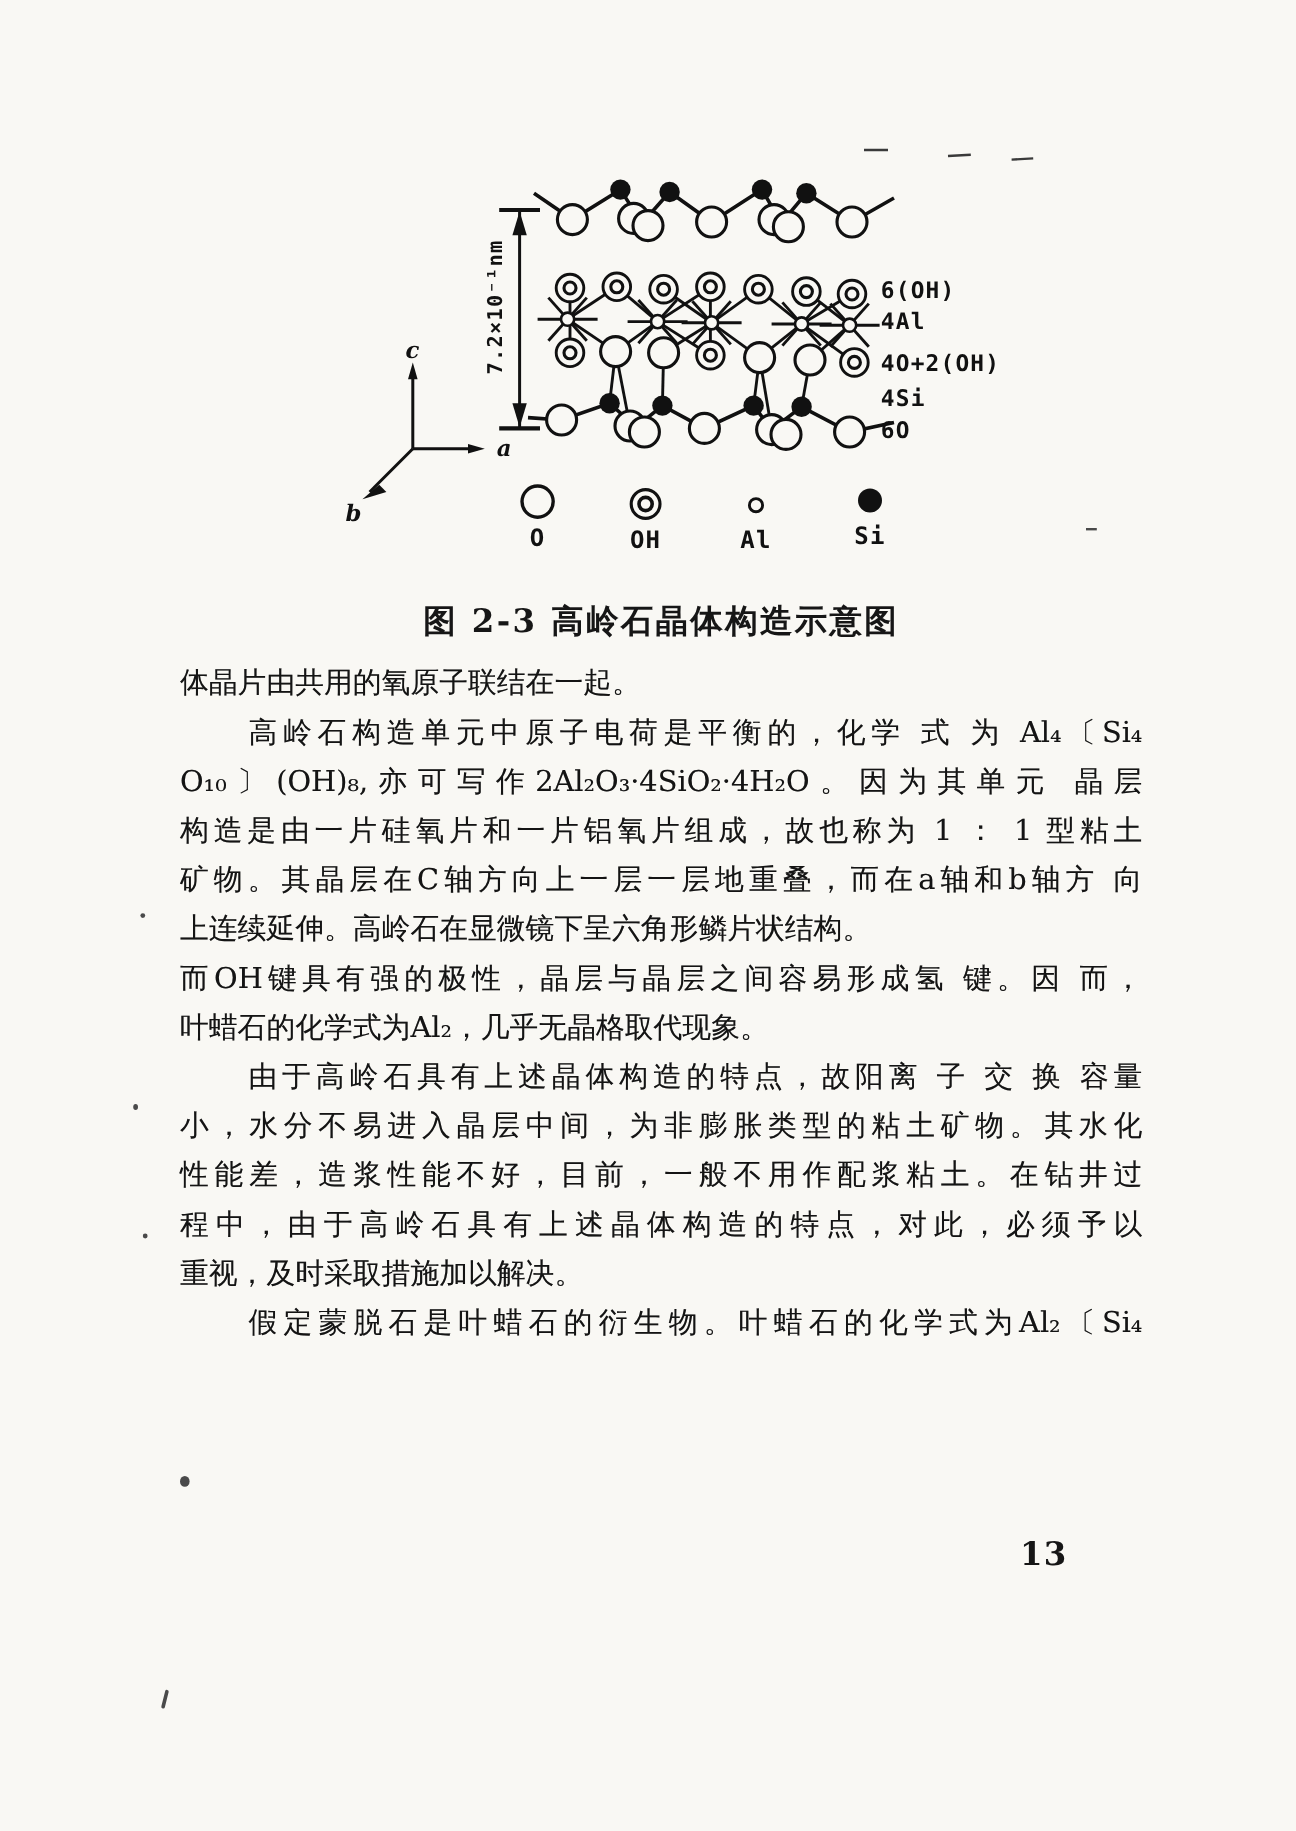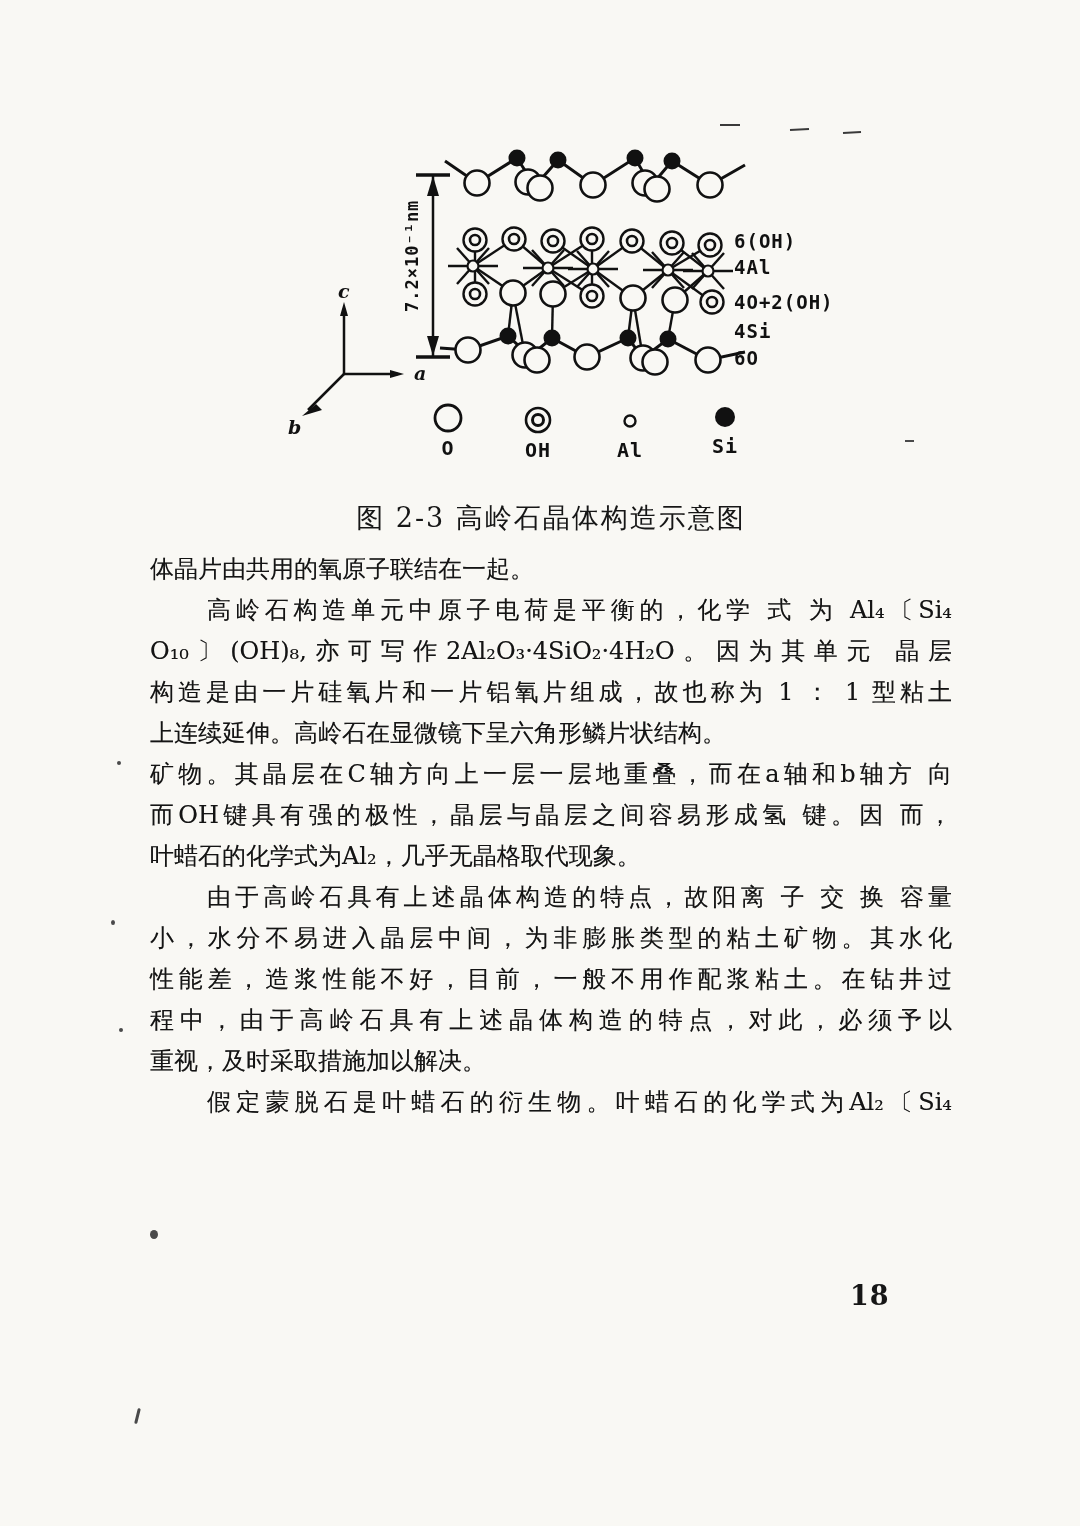--- a/index.html
+++ b/index.html
@@ -14,21 +14,21 @@
   
   .figure-wrap{position:absolute;left:140px;top:112px;width:740px;height:352px;}
   svg text{font-family:"DejaVu Sans Mono","Liberation Mono",monospace;font-weight:bold;fill:#111;}
   .axis-label{font-family:"DejaVu Serif",serif;font-style:italic;font-size:19px;}
   .layer-label{font-size:19px;letter-spacing:1px;}
   .legend-label{font-size:20px;letter-spacing:1px;}
   .dim-label{font-size:17px;letter-spacing:1px;}
   
   .caption{
     position:absolute;left:150px;top:500px;width:802px;
-    text-align:center;font-size:27px;font-weight:normal;letter-spacing:2px;
+    text-align:center;font-size:27px;font-weight:bold;letter-spacing:2px;
   }
   
   .text-block{position:absolute;left:150px;top:549px;width:802px;}
   .line{
     height:41px;line-height:41px;font-size:24px;font-weight:normal;
     white-space:normal;color:#141414;
     text-shadow:0 0 .5px #14141466;
   }
   .just{text-align:justify;text-align-last:justify;}
   .ind{padding-left:57px;}
@@ -249,33 +249,33 @@
     </svg>
   </div>
 
   <div class="caption">图 2-3  高岭石晶体构造示意图</div>
 
   <div class="text-block">
     <div class="line">体晶片由共用的氧原子联结在一起。</div>
     <div class="line just ind">高岭石构造单元中原子电荷是平衡的，化学 式 为 Al₄〔Si₄</div>
     <div class="line just">O₁₀〕(OH)₈,亦可写作2Al₂O₃·4SiO₂·4H₂O。因为其单元 晶层</div>
     <div class="line just">构造是由一片硅氧片和一片铝氧片组成，故也称为 1 ： 1 型粘土</div>
+    <div class="line just">矿物。其晶层在C轴方向上一层一层地重叠，而在a轴和b轴方 向</div>
     <div class="line">上连续延伸。高岭石在显微镜下呈六角形鳞片状结构。</div>
-    <div class="line just">矿物。其晶层在C轴方向上一层一层地重叠，而在a轴和b轴方 向</div>
     <div class="line just">而OH键具有强的极性，晶层与晶层之间容易形成氢 键。因 而，</div>
     <div class="line">叶蜡石的化学式为Al₂，几乎无晶格取代现象。</div>
     <div class="line just ind">由于高岭石具有上述晶体构造的特点，故阳离 子 交 换 容量</div>
     <div class="line just">小，水分不易进入晶层中间，为非膨胀类型的粘土矿物。其水化</div>
     <div class="line just">性能差，造浆性能不好，目前，一般不用作配浆粘土。在钻井过</div>
     <div class="line just">程中，由于高岭石具有上述晶体构造的特点，对此，必须予以</div>
     <div class="line">重视，及时采取措施加以解决。</div>
     <div class="line just ind">假定蒙脱石是叶蜡石的衍生物。叶蜡石的化学式为Al₂〔Si₄</div>
   </div>
 
-  <div class="page-number">18</div>
+  <div class="page-number">13</div>
 
   <div class="speck" style="left:117px;top:761px;width:4px;height:4px;"></div>
   <div class="speck" style="left:111px;top:920px;width:4px;height:5px;"></div>
   <div class="speck" style="left:119px;top:1028px;width:4px;height:4px;"></div>
   <div class="speck" style="left:905px;top:440px;width:9px;height:2px;border-radius:0;"></div>
   <div class="speck" style="left:136px;top:1408px;width:3px;height:16px;border-radius:2px;transform:rotate(14deg);"></div>
   <div class="speck" style="left:150px;top:1230px;width:8px;height:9px;"></div>
 
 </div>
 

